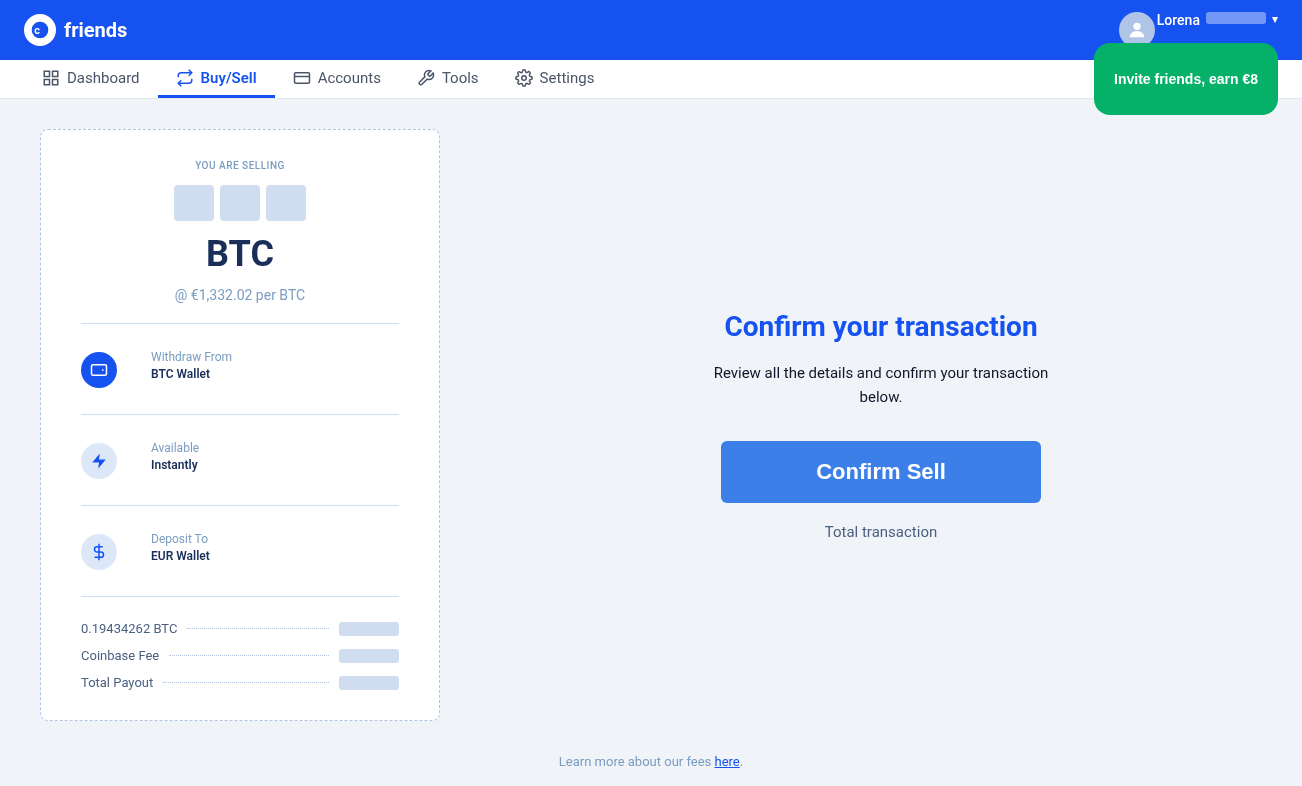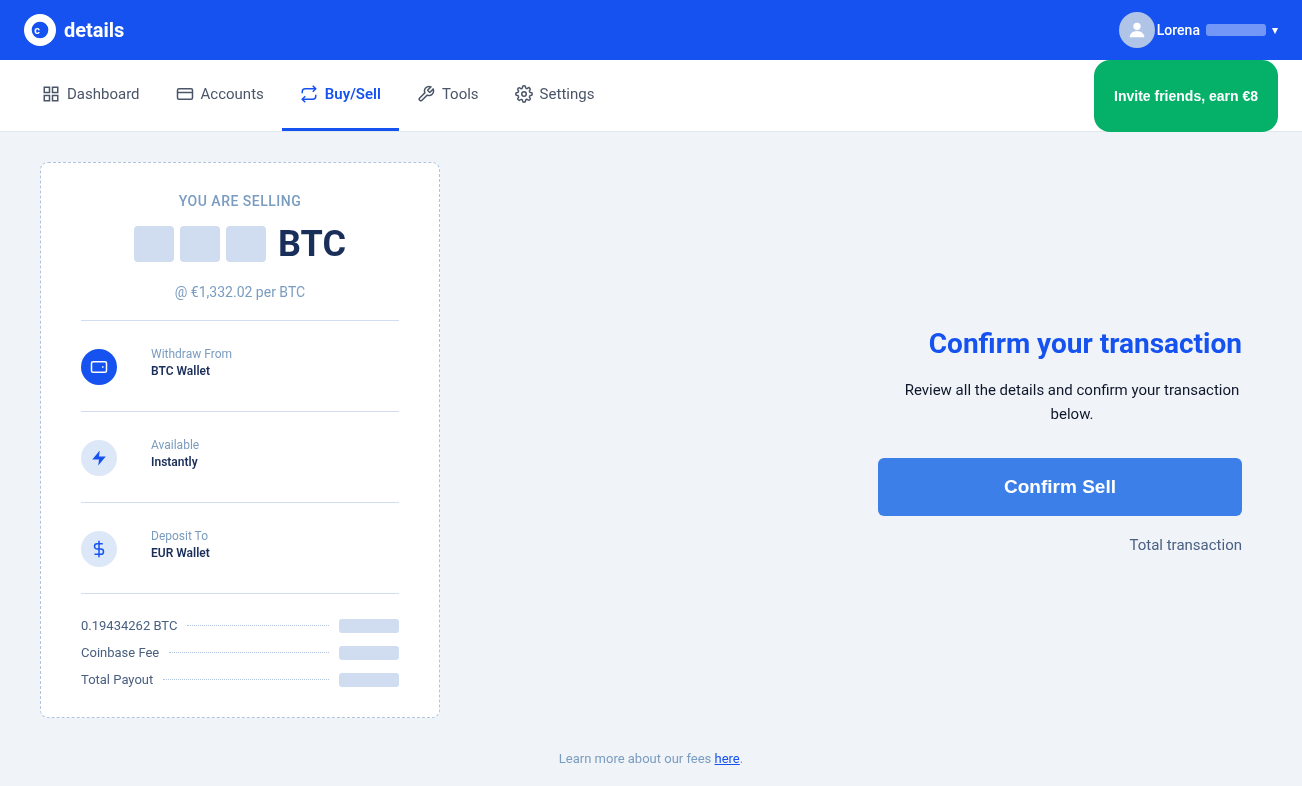--- a/index.html
+++ b/index.html
@@ -31,21 +31,21 @@
       height: 32px;
       background: white;
       border-radius: 50%;
       display: flex;
       align-items: center;
       justify-content: center;
     }
     .logo-icon svg { width: 20px; height: 20px; }
     .user-area {
       display: flex;
-      align-items: center;
+      align-items: flex-start;
       gap: 2px;
       color: white;
       cursor: pointer;
     }
     .avatar {
       width: 36px;
       height: 36px;
       border-radius: 50%;
       background: #b0c4e8;
       display: flex;
@@ -61,21 +61,21 @@
       background: rgba(255,255,255,0.4);
       border-radius: 3px;
       vertical-align: middle;
       margin-left: 4px;
     }
     .chevron-down { font-size: 12px; margin-left: 4px; }
 
     
     .nav {
       background: white;
-      height: 72px;
+      height: 39px;
       display: flex;
       align-items: center;
       padding: 0 24px;
       border-bottom: 1px solid #e0e7ef;
       justify-content: space-between;
     }
     .nav-left {
       display: flex;
       align-items: center;
       gap: 0;
@@ -125,32 +125,33 @@
       border: 1.5px dashed #b0c4e0;
       border-radius: 8px;
       padding: 30px 40px 24px;
       min-width: 400px;
       max-width: 420px;
       flex-shrink: 0;
     }
     .you-are-selling {
       text-align: center;
       color: #7a9cc0;
-      font-size: 14px;
+      font-size: 10px;
       font-weight: 500;
       letter-spacing: 0.5px;
       text-transform: uppercase;
       margin-bottom: 14px;
     }
     .selling-amount {
       display: flex;
       align-items: center;
       justify-content: center;
       gap: 12px;
-      margin-bottom: 19px;
+      margin-bottom: 12px;
+      flex-direction: column;
     }
     .amount-redacted {
       display: inline-flex;
       gap: 6px;
       align-items: center;
     }
     .amount-block {
       width: 40px;
       height: 36px;
       background: #d0ddf0;
@@ -239,21 +240,21 @@
       font-size: 13px;
       color: #7a9cc0;
     }
     .learn-more a { color: #1652f0; }
 
     
     .confirm-panel {
       flex: 1;
       display: flex;
       flex-direction: column;
-      align-items: flex-end;
+      align-items: center;
       justify-content: center;
       padding: 40px 20px;
     }
     .confirm-title {
       font-size: 28px;
       font-weight: 700;
       color: #1652f0;
       margin-bottom: 18px;
       text-align: center;
     }
@@ -264,22 +265,22 @@
       line-height: 1.6;
       max-width: 340px;
       margin-bottom: 32px;
     }
     .confirm-sell-btn {
       background: #3d7fe8;
       color: white;
       border: none;
       border-radius: 6px;
       padding: 18px 0;
-      width: 364px;
-      font-size: 19px;
+      width: 320px;
+      font-size: 22px;
       font-weight: 700;
       cursor: pointer;
       margin-bottom: 20px;
     }
     .cancel-link {
       font-size: 15px;
       color: #4a6080;
       cursor: pointer;
       background: none;
       border: none;
@@ -290,21 +291,21 @@
 <body>
 
 <header class="header">
   <div class="logo">
     <div class="logo-icon">
       <svg viewBox="0 0 24 24" fill="#1652f0">
           <circle cx="12" cy="12" r="10" fill="#1652f0"></circle>
           <text x="5" y="17" font-size="13" fill="white" font-weight="bold">c</text>
         </svg>
     </div>
-    <span>details</span>
+    <span>friends</span>
   </div>
   <div class="user-area">
     <div class="avatar">
       <svg viewBox="0 0 24 24">
           <circle cx="12" cy="8" r="4" fill="white"></circle>
           <path d="M4 20c0-4 3.6-7 8-7s8 3 8 7" fill="white"></path>
         </svg>
     </div>
     <span class="user-name">Lorena</span>
     <span class="user-redacted"></span>
@@ -316,38 +317,38 @@
   <div class="nav-left">
     <a class="nav-item">
       <svg viewBox="0 0 24 24" fill="none" stroke="#4a5568" stroke-width="2">
           <rect x="3" y="3" width="7" height="7"></rect>
           <rect x="14" y="3" width="7" height="7"></rect>
           <rect x="3" y="14" width="7" height="7"></rect>
           <rect x="14" y="14" width="7" height="7"></rect>
         </svg>
       <span>Dashboard</span>
     </a>
-    <a class="nav-item">
-      <svg viewBox="0 0 24 24" fill="none" stroke="#4a5568" stroke-width="2">
-          <rect x="2" y="5" width="20" height="14" rx="2"></rect>
-          <line x1="2" y1="10" x2="22" y2="10"></line>
-        </svg>
-      <span>Accounts</span>
-    </a>
     <a class="nav-item active">
       <svg viewBox="0 0 24 24" fill="none" stroke="#1652f0" stroke-width="2">
           <polyline points="17 1 21 5 17 9"></polyline>
           <path d="M3 11V9a4 4 0 0 1 4-4h14"></path>
           <polyline points="7 23 3 19 7 15"></polyline>
           <path d="M21 13v2a4 4 0 0 1-4 4H3"></path>
         </svg>
       <span>Buy/Sell</span>
     </a>
     <a class="nav-item">
       <svg viewBox="0 0 24 24" fill="none" stroke="#4a5568" stroke-width="2">
+          <rect x="2" y="5" width="20" height="14" rx="2"></rect>
+          <line x1="2" y1="10" x2="22" y2="10"></line>
+        </svg>
+      <span>Accounts</span>
+    </a>
+    <a class="nav-item">
+      <svg viewBox="0 0 24 24" fill="none" stroke="#4a5568" stroke-width="2">
           <path d="M14.7 6.3a1 1 0 0 0 0 1.4l1.6 1.6a1 1 0 0 0 1.4 0l3.77-3.77a6 6 0 0 1-7.94 7.94l-6.91 6.91a2.12 2.12 0 0 1-3-3l6.91-6.91a6 6 0 0 1 7.94-7.94l-3.76 3.76z"></path>
         </svg>
       <span>Tools</span>
     </a>
     <a class="nav-item">
       <svg viewBox="0 0 24 24" fill="none" stroke="#4a5568" stroke-width="2">
           <circle cx="12" cy="12" r="3"></circle>
           <path d="M19.4 15a1.65 1.65 0 0 0 .33 1.82l.06.06a2 2 0 0 1-2.83 2.83l-.06-.06a1.65 1.65 0 0 0-1.82-.33 1.65 1.65 0 0 0-1 1.51V21a2 2 0 0 1-4 0v-.09A1.65 1.65 0 0 0 9 19.4a1.65 1.65 0 0 0-1.82.33l-.06.06a2 2 0 0 1-2.83-2.83l.06-.06A1.65 1.65 0 0 0 4.68 15a1.65 1.65 0 0 0-1.51-1H3a2 2 0 0 1 0-4h.09A1.65 1.65 0 0 0 4.6 9a1.65 1.65 0 0 0-.33-1.82l-.06-.06a2 2 0 0 1 2.83-2.83l.06.06A1.65 1.65 0 0 0 9 4.68a1.65 1.65 0 0 0 1-1.51V3a2 2 0 0 1 4 0v.09a1.65 1.65 0 0 0 1 1.51 1.65 1.65 0 0 0 1.82-.33l.06-.06a2 2 0 0 1 2.83 2.83l-.06.06A1.65 1.65 0 0 0 19.4 9a1.65 1.65 0 0 0 1.51 1H21a2 2 0 0 1 0 4h-.09a1.65 1.65 0 0 0-1.51 1z"></path>
         </svg>
       <span>Settings</span>

